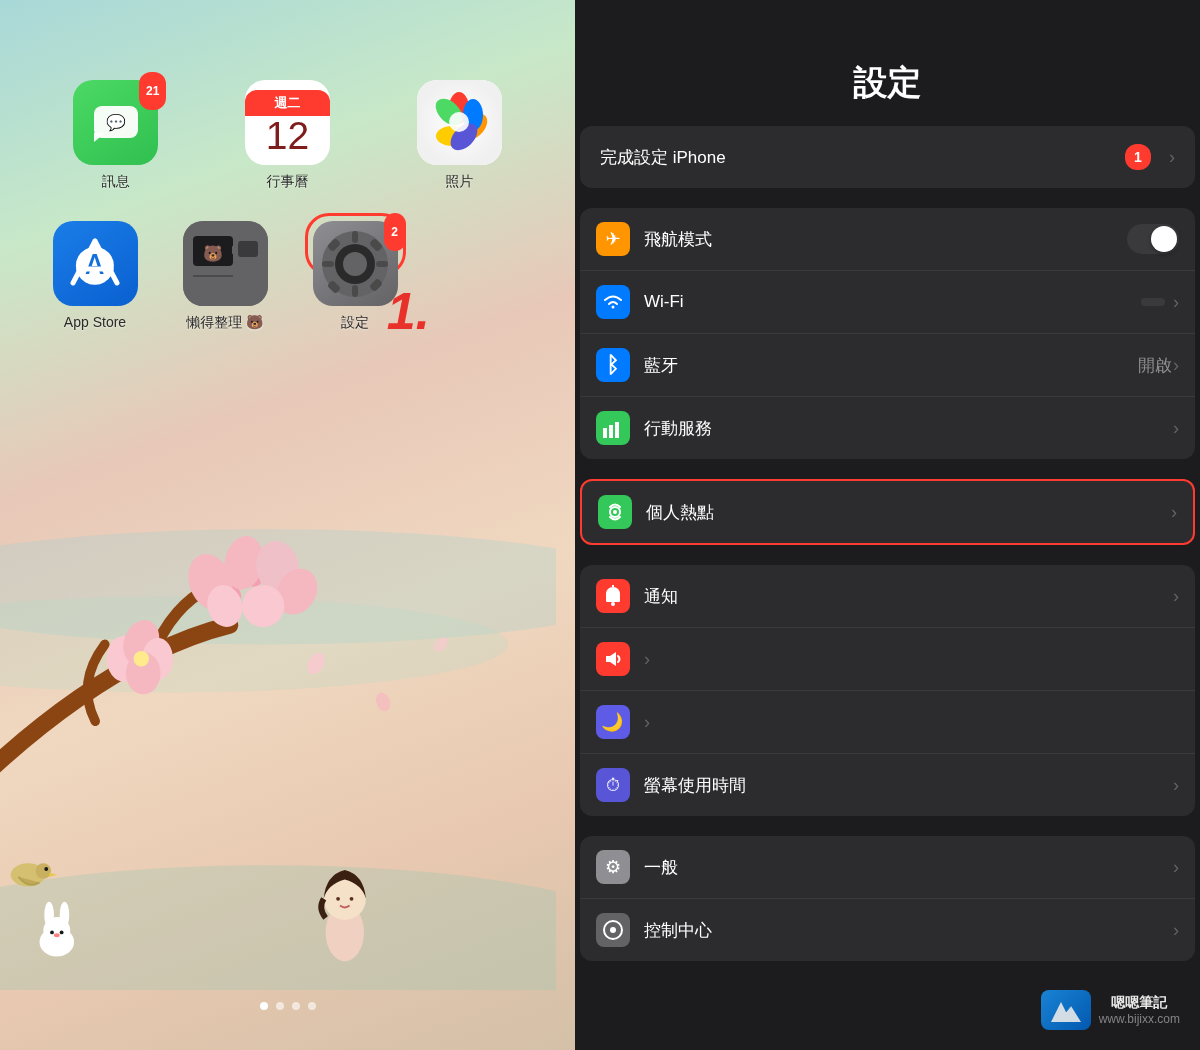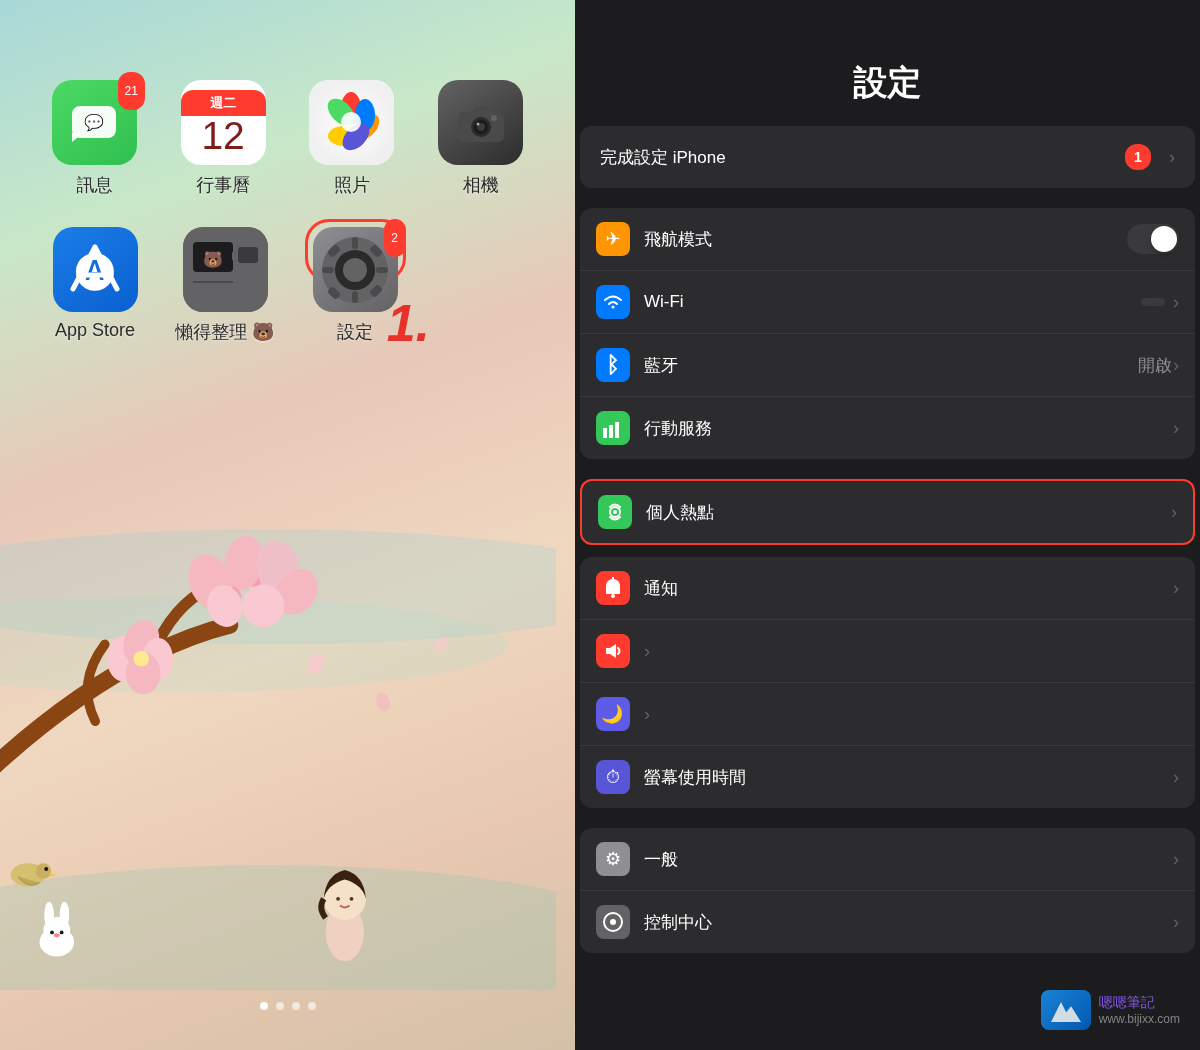--- a/index.html
+++ b/index.html
@@ -53,41 +53,41 @@
       border-radius: 20px;
       display: flex;
       align-items: center;
       justify-content: center;
       position: relative;
       font-size: 42px;
     }
 
     .app-label {
       margin-top: 8px;
-      font-size: 18px;
+      font-size: 14px;
       color: #2a2a2a;
       text-align: center;
       text-shadow: 0 1px 2px rgba(255,255,255,0.6);
       font-weight: 500;
     }
 
     .badge {
       position: absolute;
       top: -8px;
       right: -8px;
       background: #ff3b30;
       color: white;
       border-radius: 12px;
       min-width: 22px;
       height: 38px;
       display: flex;
       align-items: center;
       justify-content: center;
       font-size: 12px;
-      font-weight: normal;
+      font-weight: bold;
       padding: 0 5px;
       border: 2px solid transparent;
     }
 
     
     .icon-messages {
       background: linear-gradient(145deg, #4cd964, #30c050);
     }
 
     
@@ -320,21 +320,21 @@
       top: 2px;
       right: 2px;
       box-shadow: 0 2px 4px rgba(0,0,0,0.3);
     }
 
     
     .highlighted-row {
       background: #2c2c2e;
       border: 2px solid #ff3b30;
       border-radius: 12px;
-      margin-bottom: 12px;
+      margin-bottom: 20px;
     }
 
     
     .wifi-value {
       background: #3a3a3c;
       padding: 4px 12px;
       border-radius: 6px;
       font-size: 14px;
       color: #8e8e93;
       margin-right: 8px;
@@ -482,34 +482,20 @@
             <ellipse cx="56" cy="49" rx="10" ry="16" fill="#ffcc00" transform="rotate(90,42,42)"></ellipse>
             <ellipse cx="42" cy="56" rx="10" ry="16" fill="#4cd964" transform="rotate(135,42,42)"></ellipse>
             <ellipse cx="28" cy="49" rx="10" ry="16" fill="#007aff" transform="rotate(180,42,42)"></ellipse>
             <ellipse cx="28" cy="35" rx="10" ry="16" fill="#5856d6" transform="rotate(225,42,42)"></ellipse>
             <circle cx="42" cy="42" r="10" fill="white" opacity="0.9"></circle>
           </svg>
         </div>
         <div class="app-label">照片</div>
       </div>
 
-      <div class="app-item">
-        <div class="app-icon icon-camera">
-          <svg width="50" height="42" viewBox="0 0 50 42">
-            <rect x="2" y="10" width="46" height="30" rx="6" fill="#4a4a4a"></rect>
-            <path d="M16,10 L20,4 L30,4 L34,10Z" fill="#4a4a4a"></path>
-            <circle cx="25" cy="25" r="10" fill="#2a2a2a"></circle>
-            <circle cx="25" cy="25" r="7" fill="#1a1a1a"></circle>
-            <circle cx="25" cy="25" r="4" fill="#3a3a3a"></circle>
-            <circle cx="22" cy="22" r="1.5" fill="white" opacity="0.6"></circle>
-            <circle cx="38" cy="16" r="3" fill="#636363"></circle>
-          </svg>
-        </div>
-        <div class="app-label">相機</div>
-      </div>
     </div>
 
     <div class="app-row" style="justify-content: flex-start; gap: 20px; padding-left: 10px;">
 
       <div class="app-item">
         <div class="app-icon icon-appstore">
           <svg width="55" height="55" viewBox="0 0 55 55">
             <text x="27" y="38" text-anchor="middle" font-size="38" fill="white">🅐</text>
           </svg>
 
@@ -714,18 +700,18 @@
 
   <div class="watermark">
     <div class="watermark-logo">
       <svg width="40" height="32" viewBox="0 0 40 32">
 
         <path d="M5,28 L15,8 L20,18 L25,12 L35,28Z" fill="white" opacity="0.9"></path>
         <path d="M20,18 L25,12" stroke="#1a8fe8" stroke-width="1" fill="none"></path>
       </svg>
     </div>
     <div style="display:flex;flex-direction:column;">
-      <span style="color:#8b5cf6;font-size:14px;font-weight:400;">嗯嗯筆記</span>
+      <span style="color:#ffffff;font-size:14px;font-weight:700;text-align:center;">嗯嗯筆記</span>
       <span style="color:#8e8e93;font-size:12px;">www.bijixx.com</span>
     </div>
   </div>
 
 </div>
 
 </body></html>

